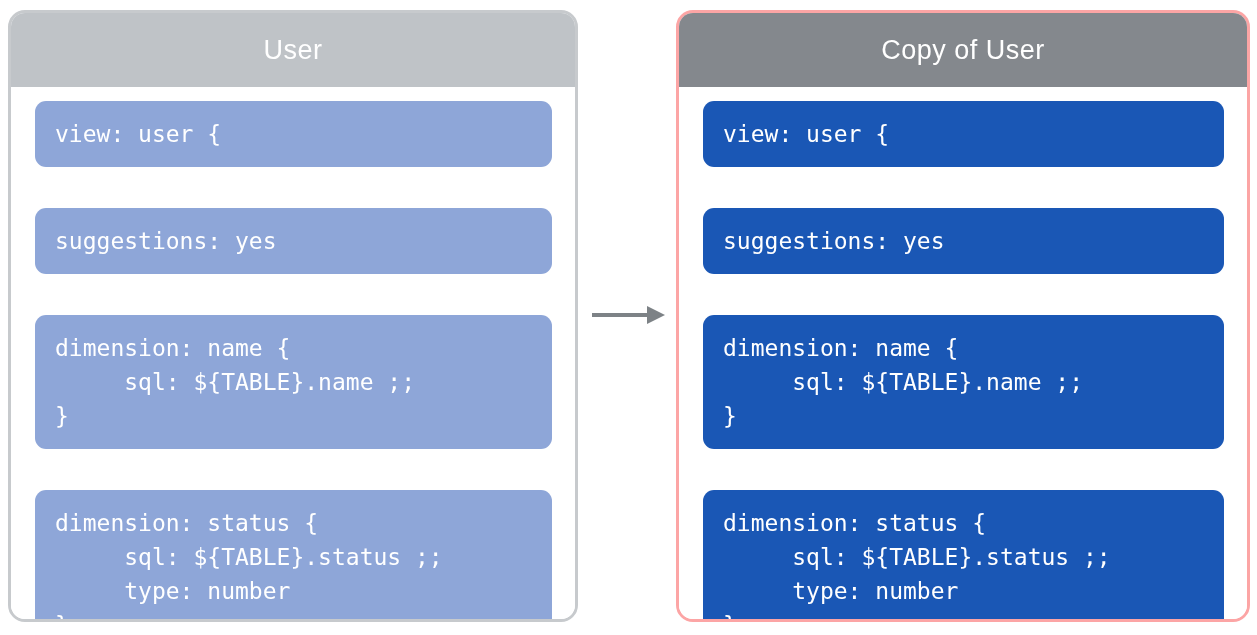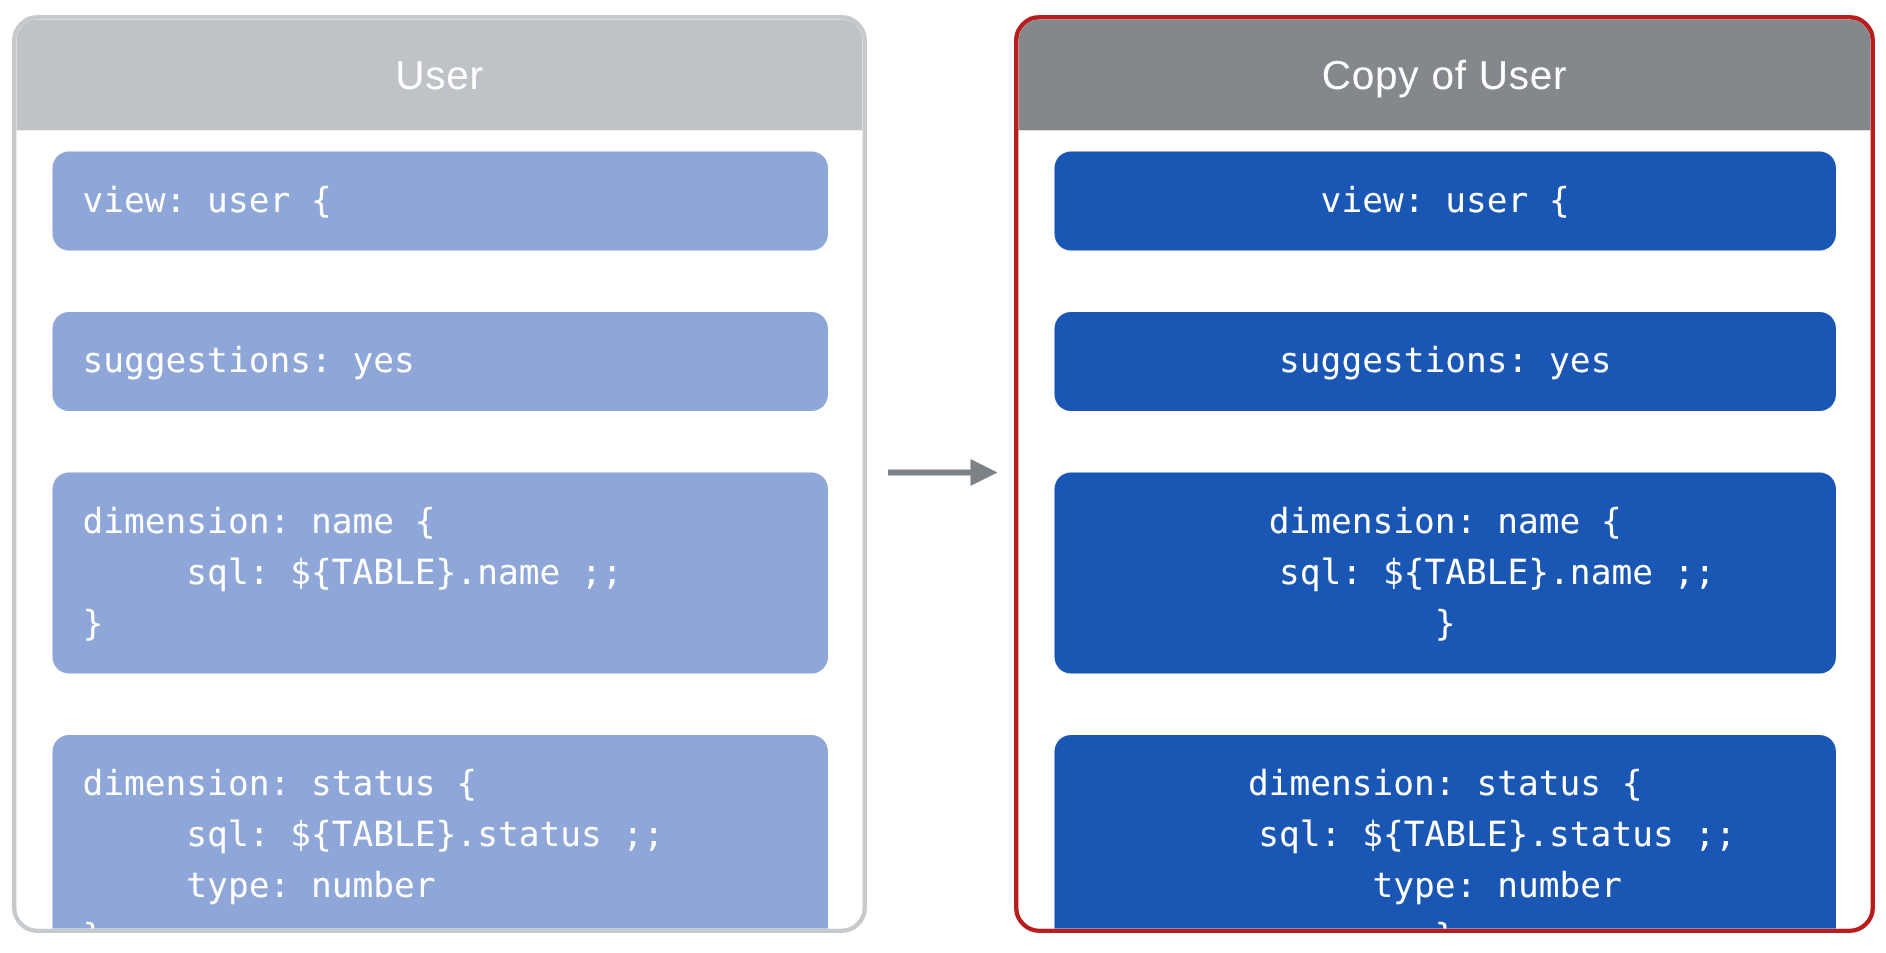--- a/index.html
+++ b/index.html
@@ -21,22 +21,21 @@
     background: #ffffff;
   }
   .panel-left {
     left: 8px;
     width: 570px;
     border: 3px solid #c7cacd;
   }
   .panel-right {
     left: 676px;
     width: 574px;
-    border: 3px solid #b91c1c;
-    text-align: center;
+    border: 3px solid #fca5a5;
   }
   .panel-header {
     height: 74px;
     display: flex;
     align-items: center;
     justify-content: center;
   }
   .panel-left .panel-header { background: #bfc3c7; }
   .panel-right .panel-header { background: #84888d; }
   .panel-title {

